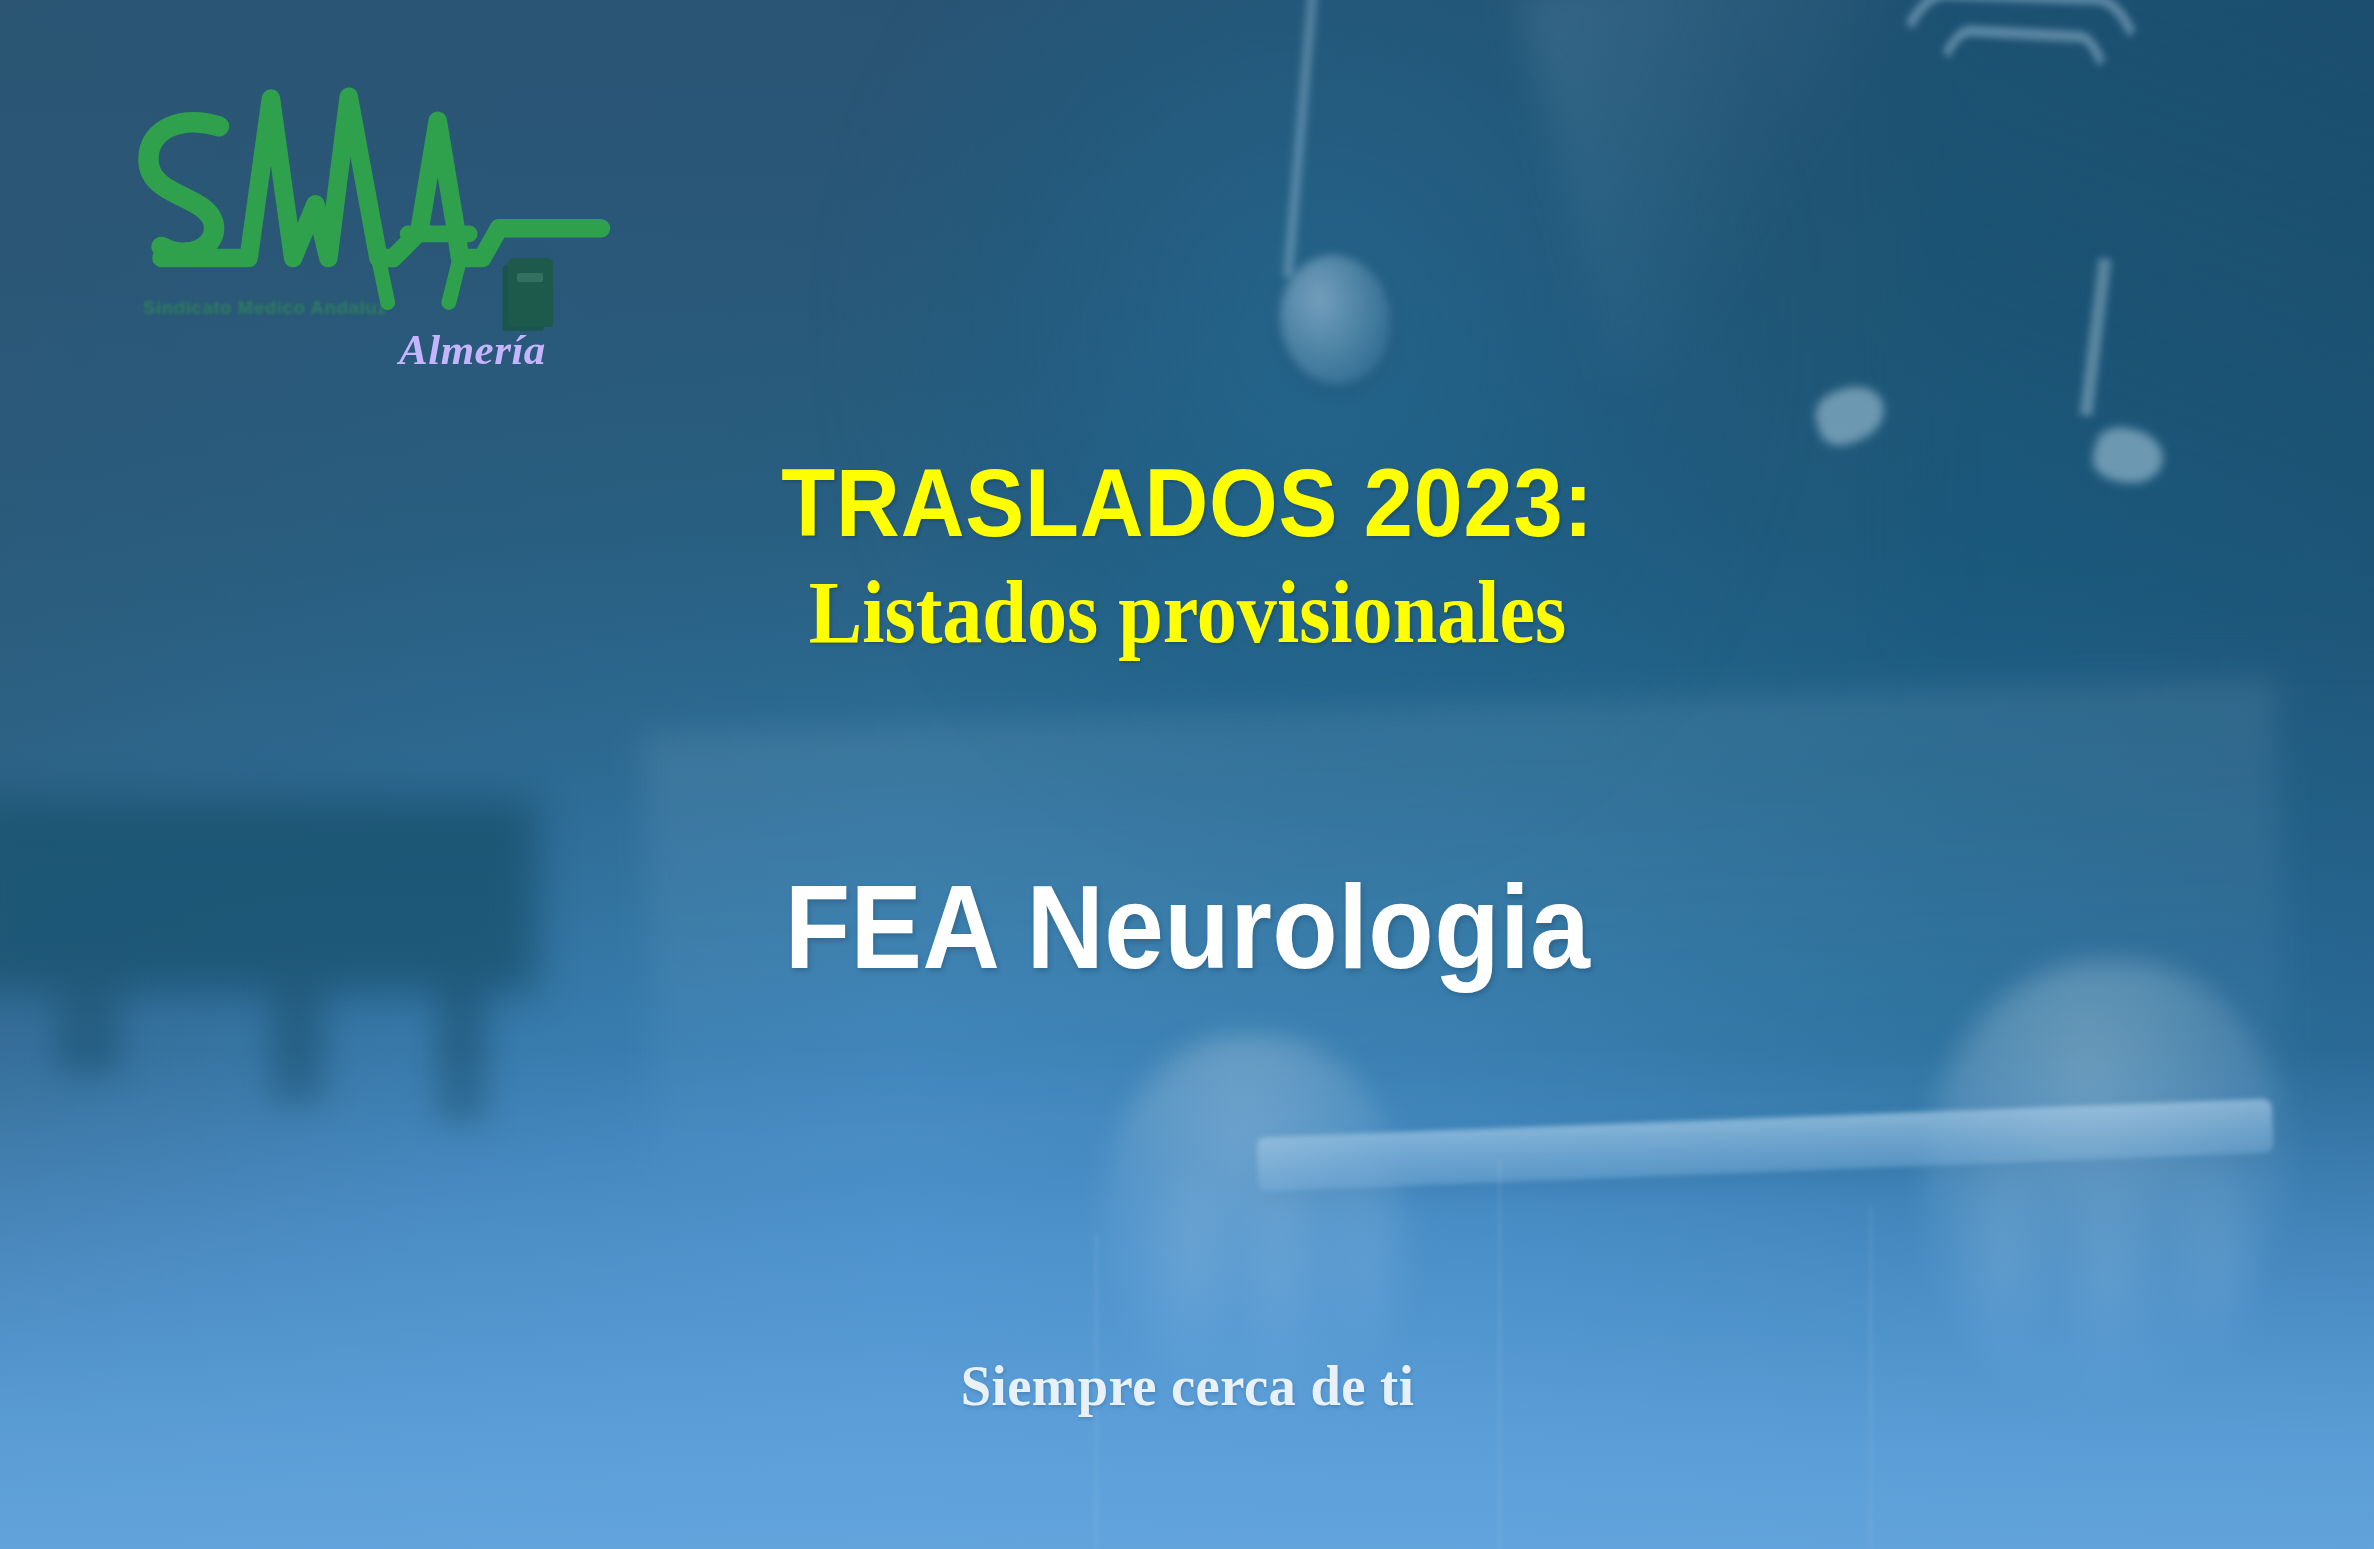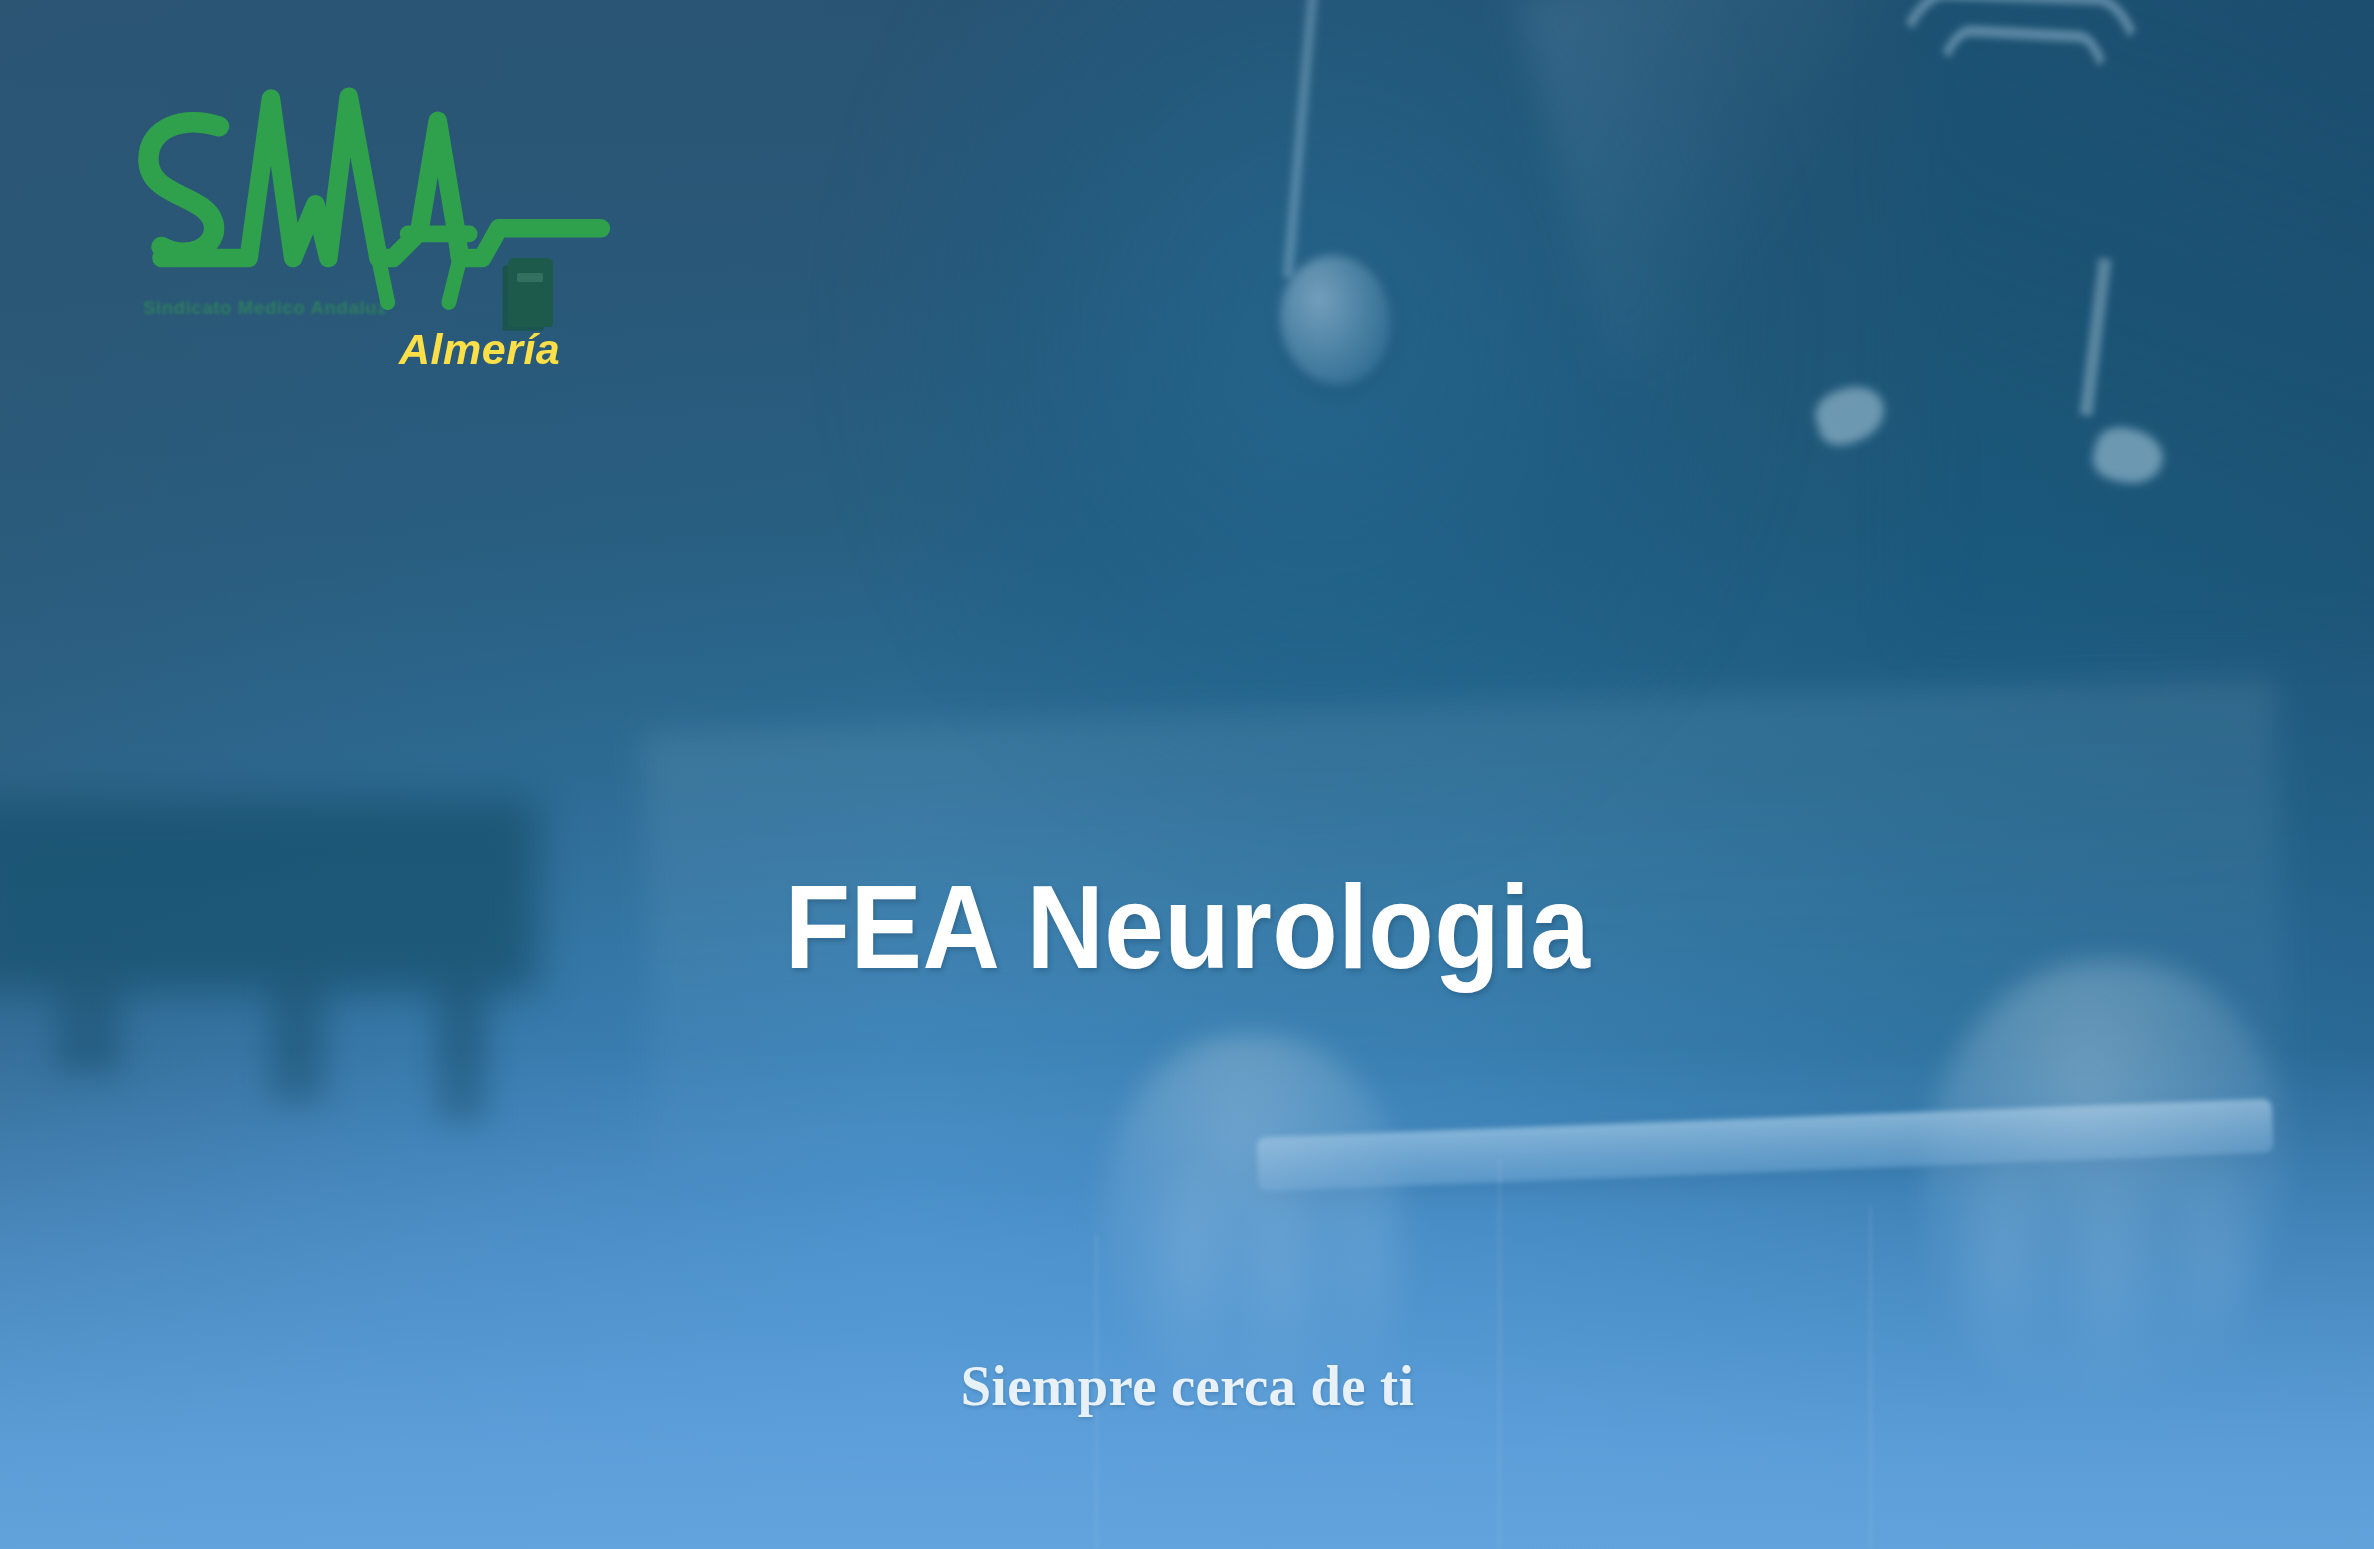--- a/index.html
+++ b/index.html
@@ -209,25 +209,25 @@
     font-size: 18.6px;
     font-weight: 700;
     letter-spacing: 0.6px;
     color: rgba(47,160,76,0.52);
     filter: blur(1.5px);
     white-space: nowrap;
   }
   .logo-city {
     position: absolute;
     left: 269px; top: 232px;
-    font-family: Liberation Sans, sans-serif;
+    font-family: Liberation Serif, serif;
     font-size: 43px;
     font-weight: 700;
     font-style: italic;
-    color: #fde047;
+    color: #c4b5fd;
     letter-spacing: 0.5px;
   }
   .logo-badge {
     position: absolute;
     left: 378px; top: 165px;
     width: 45px; height: 69px;
     background: #1d5b48;
     border-radius: 5.6px 5.6px 3.7px 3.7px;
     box-shadow: -7.4px 5.6px 0 -1.9px rgba(22,84,66,0.85);
     opacity: 0.92;
@@ -337,19 +337,23 @@
 
       <path d="M300 152 L366 152" fill="none" stroke="#2FA14C" stroke-width="18" stroke-linecap="round"></path>
 
       <path d="M268 178 L278 226 M356 178 L344 226" fill="none" stroke="#2FA14C" stroke-width="16" stroke-linecap="round"></path>
     </svg>
     <div class="logo-badge"></div>
     <div class="logo-sub">Sindicato Medico Andaluz</div>
     <div class="logo-city">Almería</div>
   </div>
 
+  <div class="headline-wrap">
+    <div class="headline-1">TRASLADOS 2023:</div>
+    <div class="headline-2">Listados provisionales</div>
+  </div>
 
   <div class="subject">FEA Neurologia</div>
 
   <div class="tagline">Siempre cerca de ti</div>
 
 </div>
 
 
 </body></html>

